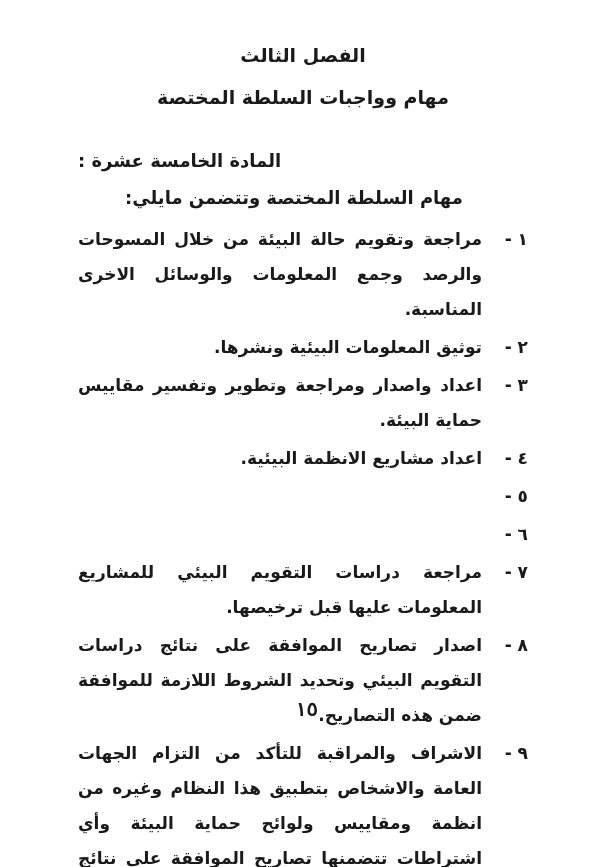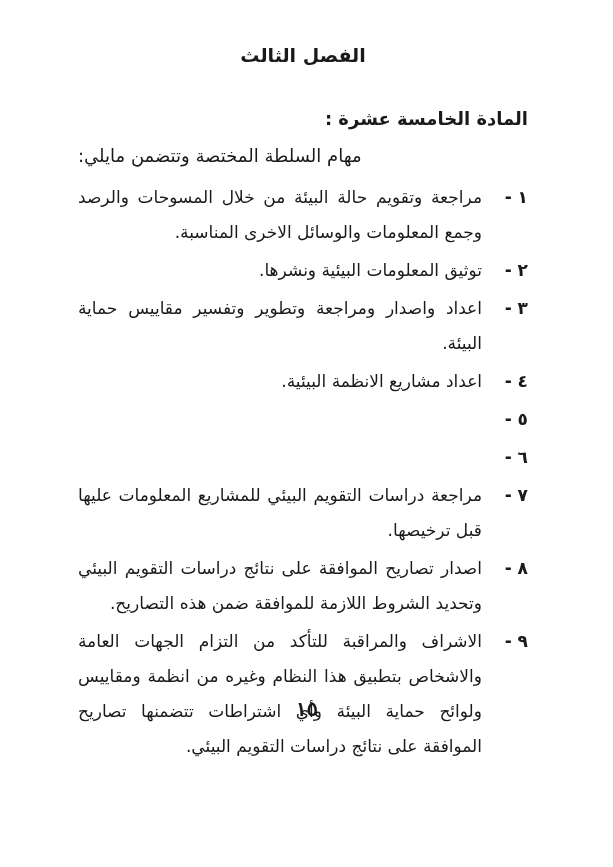--- a/index.html
+++ b/index.html
@@ -29,28 +29,28 @@
       font-size: 19px;
       margin: 6px 0 0 0;
     }
     .chapter-subtitle {
       text-align: center;
       font-weight: bold;
       font-size: 19px;
       margin: 20px 0 0 0;
     }
     .article-heading {
-      text-align: right;
+      text-align: left;
       font-weight: bold;
       font-size: 18px;
       margin: 42px 0 0 0;
     }
     .section-heading {
-      text-align: left;
-      font-weight: normal;
+      text-align: center;
+      font-weight: bold;
       font-size: 18px;
       margin: 16px 0 0 0;
       padding-right: 18px;
     }
     .list {
       margin-top: 14px;
     }
     .list-item {
       display: flex;
       direction: rtl;
@@ -59,40 +59,41 @@
       margin-top: 3px;
     }
     .item-num {
       flex: 0 0 46px;
       white-space: nowrap;
       font-weight: bold;
     }
     .item-text {
       flex: 1 1 auto;
       text-align: justify;
-      font-weight: normal;
+      font-weight: bold;
     }
     .page-number {
       position: absolute;
       bottom: 14px;
       left: 0;
       right: 0;
       text-align: center;
       font-size: 19px;
       font-weight: bold;
       font-family: Liberation Mono, monospace;
     }
   </style>
 </head>
 <body>
 
 <div class="page">
 
   <div class="chapter-title">الفصل الثالث</div>
 
+  <div class="chapter-subtitle">مهام وواجبات السلطة المختصة</div>
 
   <div class="article-heading">المادة الخامسة عشرة :</div>
 
   <div class="section-heading">مهام السلطة المختصة وتتضمن مايلي:</div>
 
   <div class="list">
 
     <div class="list-item">
       <span class="item-num">١ -</span>
       <span class="item-text">مراجعة وتقويم حالة البيئة من خلال المسوحات والرصد وجمع المعلومات والوسائل الاخرى المناسبة.</span>

